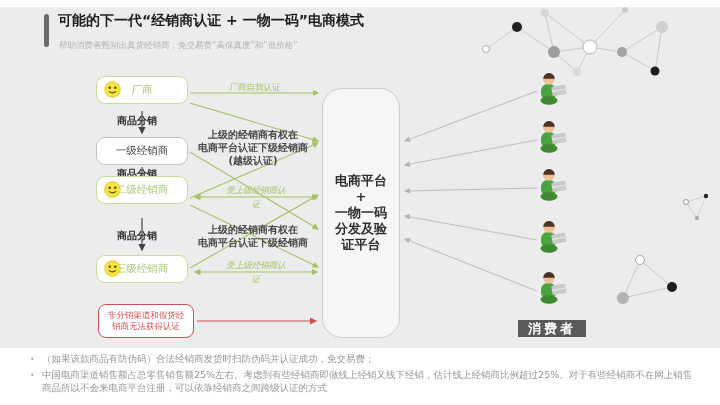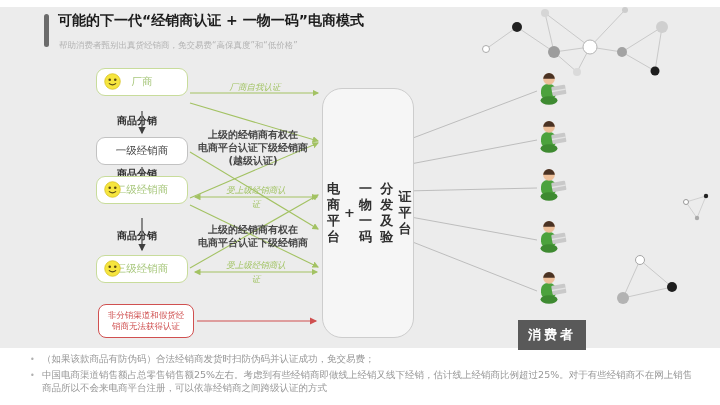--- a/index.html
+++ b/index.html
@@ -15,24 +15,24 @@
   .node{position:absolute;left:96px;width:92px;height:28px;background:#ffffff;border:1.5px solid #c8dc9b;border-radius:9px;display:flex;align-items:center;justify-content:center;font-size:10.5px;color:#a9c87e;box-sizing:border-box;}
   .node.gray{border-color:#c2c2c2;color:#454545;}
   .smiley{position:absolute;left:7px;top:4px;width:17px;height:17px;}
   .edge-label{position:absolute;left:97px;font-size:10px;font-weight:bold;color:#2e2e2e;padding-left:20px;}
   .warn-box{position:absolute;left:98px;top:304px;width:96px;height:34px;background:#ffffff;border:1.5px solid #d05050;border-radius:8px;display:flex;flex-direction:column;align-items:center;justify-content:center;font-size:8.5px;line-height:11px;color:#cf4f4f;box-sizing:border-box;text-align:center;}
   
   .green-label{position:absolute;font-size:8.5px;color:#a2c464;text-align:center;}
   .cross-note{position:absolute;left:183px;width:140px;font-size:10px;font-weight:bold;color:#474747;text-align:center;line-height:13px;}
   .upper-cert{position:absolute;left:200px;width:112px;text-align:center;font-size:8.5px;color:#a2c464;line-height:14px;font-style:italic;}
   
-  .platform{position:absolute;left:322px;top:88px;width:92px;height:250px;background:#f6f6f6;border:1.5px solid #cdcdcd;border-radius:20px;display:flex;align-items:center;justify-content:center;box-sizing:border-box;}
+  .platform{position:absolute;left:322px;top:88px;width:78px;height:250px;background:#f6f6f6;border:1.5px solid #cdcdcd;border-radius:20px;display:flex;flex-direction:column;align-items:center;justify-content:center;box-sizing:border-box;}
   .platform span{display:block;font-size:13px;line-height:16px;font-weight:bold;color:#2f2f2f;text-align:center;}
   
-  .consumers-label{position:absolute;left:518px;top:320px;width:68px;height:30px;background:#595959;color:#ffffff;font-size:13px;font-weight:bold;letter-spacing:3px;display:flex;align-items:center;justify-content:center;}
+  .consumers-label{position:absolute;left:518px;top:320px;width:68px;height:17px;background:#595959;color:#ffffff;font-size:13px;font-weight:bold;letter-spacing:3px;display:flex;align-items:center;justify-content:center;}
   
   .notes{position:absolute;left:30px;top:352px;width:668px;}
   .note-item{display:flex;font-size:9.5px;line-height:13.5px;color:#979797;margin-bottom:1px;}
   .note-item .b{width:12px;flex:0 0 12px;color:#b0b0b0;font-size:8px;padding-top:1px;}
   .note-item .t{flex:1;}
 </style>
 </head>
 <body>
 
 <div class="slide">
@@ -140,21 +140,21 @@
       <circle cx="640" cy="260" r="4.5" fill="#ffffff" stroke="#a5a5a5"></circle>
       <circle cx="672" cy="287" r="5" fill="#1e1e1e"></circle>
       <circle cx="623" cy="298" r="6" fill="#b3b3b3"></circle>
     </g>
   </svg>
 
   <div class="accent-bar"></div>
   <div class="title">可能的下一代“经销商认证 + 一物一码”电商模式</div>
   <div class="subtitle">帮助消费者甄别出真货经销商，免交易费“高保真度”和“低价格”</div>
 
-  <div class="node" style="top:68px;">
+  <div class="node" style="top:76px;">
     <svg class="smiley" viewBox="0 0 16 16">
       <circle cx="8" cy="8" r="7.3" fill="#f6e53e" stroke="#d9c52a" stroke-width="0.8"></circle>
       <circle cx="5.4" cy="6.3" r="1.2" fill="#5a4a14"></circle>
         <circle cx="10.6" cy="6.3" r="1.2" fill="#5a4a14"></circle>
       <path d="M5,10 Q8,12.3 11,10" stroke="#5a4a14" stroke-width="1.1" fill="none" stroke-linecap="round"></path>
     </svg>
     <span>厂商</span>
   </div>
 
   <div class="edge-label" style="top:114px;">商品分销</div>
@@ -185,21 +185,21 @@
       <path d="M5,10 Q8,12.3 11,10" stroke="#5a4a14" stroke-width="1.1" fill="none" stroke-linecap="round"></path>
     </svg>
     <span>三级经销商</span>
   </div>
 
   <div class="warn-box">
     <span>非分销渠道和假货经</span>
     <span>销商无法获得认证</span>
   </div>
 
-  <div class="green-label" style="left:205px;top:82px;width:100px;font-style:italic;">厂商自我认证</div>
+  <div class="green-label" style="left:205px;top:82px;width:100px;">厂商自我认证</div>
 
   <div class="cross-note" style="top:128px;">
     <div>上级的经销商有权在</div>
     <div>电商平台认证下级经销商</div>
     <div>(越级认证)</div>
   </div>
 
   <div class="upper-cert" style="top:183px;">
     <div>受上级经销商认</div>
     <div>证</div>

